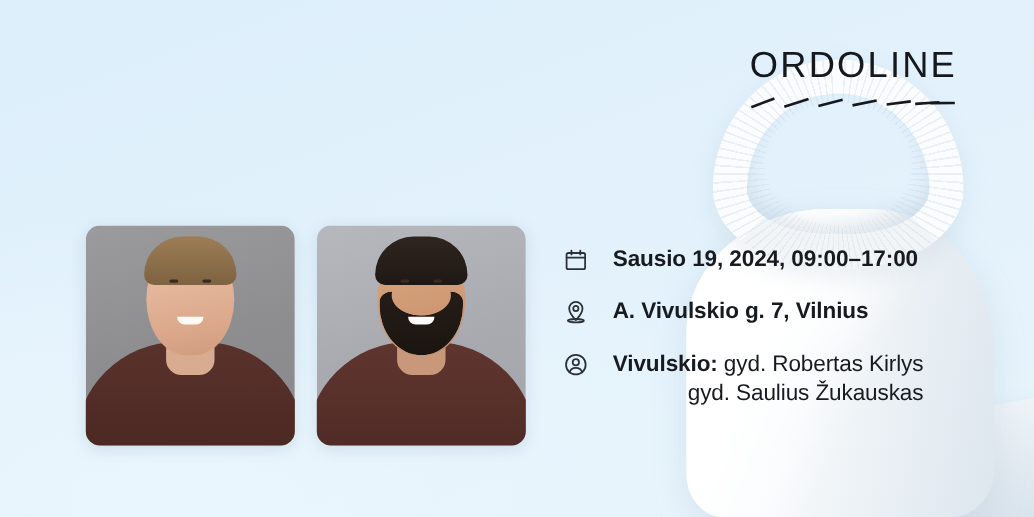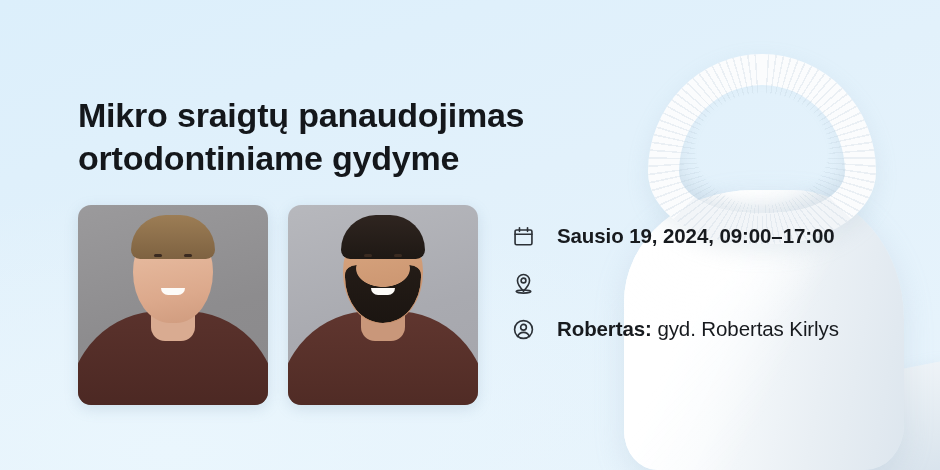--- a/index.html
+++ b/index.html
@@ -201,25 +201,35 @@
 <body>
 
 <div id="banner">
 
   <div class="cast-wrap">
     <div class="cast-plinth"></div>
     <div class="cast-body"></div>
     <div class="cast-arch"></div>
   </div>
 
-
-  <h1 class="title">
-    <span class="line">Mikro sraigtų panaudojimas</span>
-    <span class="line">ortodontiniame gydyme</span>
-  </h1>
+  <div class="logo">
+    <div class="logo-word">ORDOLINE</div>
+    <div class="logo-dashes">
+      <svg width="190" height="16" viewBox="0 0 190 16" fill="none" stroke="#15181c" stroke-width="2.4" stroke-linecap="butt">
+        <line x1="3" y1="13.5" x2="24" y2="5.5"></line>
+        <line x1="33" y1="13.0" x2="55" y2="6.0"></line>
+        <line x1="64" y1="12.4" x2="86" y2="6.6"></line>
+        <line x1="95" y1="11.8" x2="117" y2="7.3"></line>
+        <line x1="126" y1="11.0" x2="148" y2="8.2"></line>
+        <line x1="152" y1="10.4" x2="174" y2="9.0"></line>
+        <line x1="166" y1="9.8" x2="188" y2="9.6"></line>
+      </svg>
+    </div>
+  </div>
+
 
   <div class="photos">
     <div class="photo p1">
       <div class="bg"></div>
       <div class="figure">
         <div class="shoulders"></div>
         <div class="neck"></div>
         <div class="head"></div>
         <div class="hair"></div>
         <div class="eye l"></div>
@@ -257,29 +267,31 @@
     </div>
 
     <div class="row">
       <span class="ico">
         <svg viewBox="0 0 24 24" fill="none" stroke="currentColor" stroke-width="1.7" stroke-linecap="round" stroke-linejoin="round">
           <path d="M12 2.6c-3.5 0-6.3 2.8-6.3 6.3 0 4.6 6.3 11 6.3 11s6.3-6.4 6.3-11c0-3.5-2.8-6.3-6.3-6.3z"></path>
           <circle cx="12" cy="8.9" r="2.5"></circle>
           <ellipse cx="12" cy="20.4" rx="7.6" ry="1.6"></ellipse>
         </svg>
       </span>
+      <span class="row-text">A. Vivulskio g. 7, Vilnius</span>
     </div>
 
     <div class="row lect">
       <span class="ico">
         <svg viewBox="0 0 24 24" fill="none" stroke="currentColor" stroke-width="1.7" stroke-linecap="round" stroke-linejoin="round">
           <circle cx="12" cy="12" r="9.3"></circle>
           <circle cx="12" cy="9.7" r="3.0"></circle>
           <path d="M5.9 19.4c.9-2.9 3.2-4.4 6.1-4.4s5.2 1.5 6.1 4.4"></path>
         </svg>
       </span>
       <span class="row-text">
-        <span>Robertas:</span><span class="name"> gyd. Robertas Kirlys</span>
+        <span>Vivulskio:</span><span class="name"> gyd. Robertas Kirlys</span>
+        <span class="l2">gyd. Saulius Žukauskas</span>
       </span>
     </div>
 
   </div>
 </div>
 
 </body></html>

